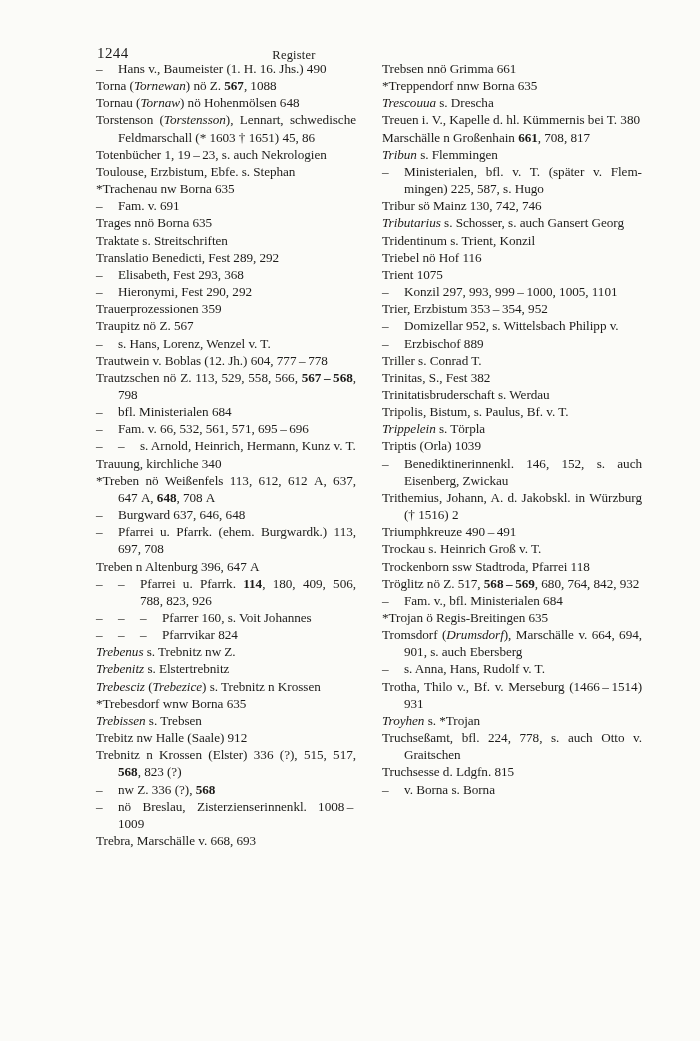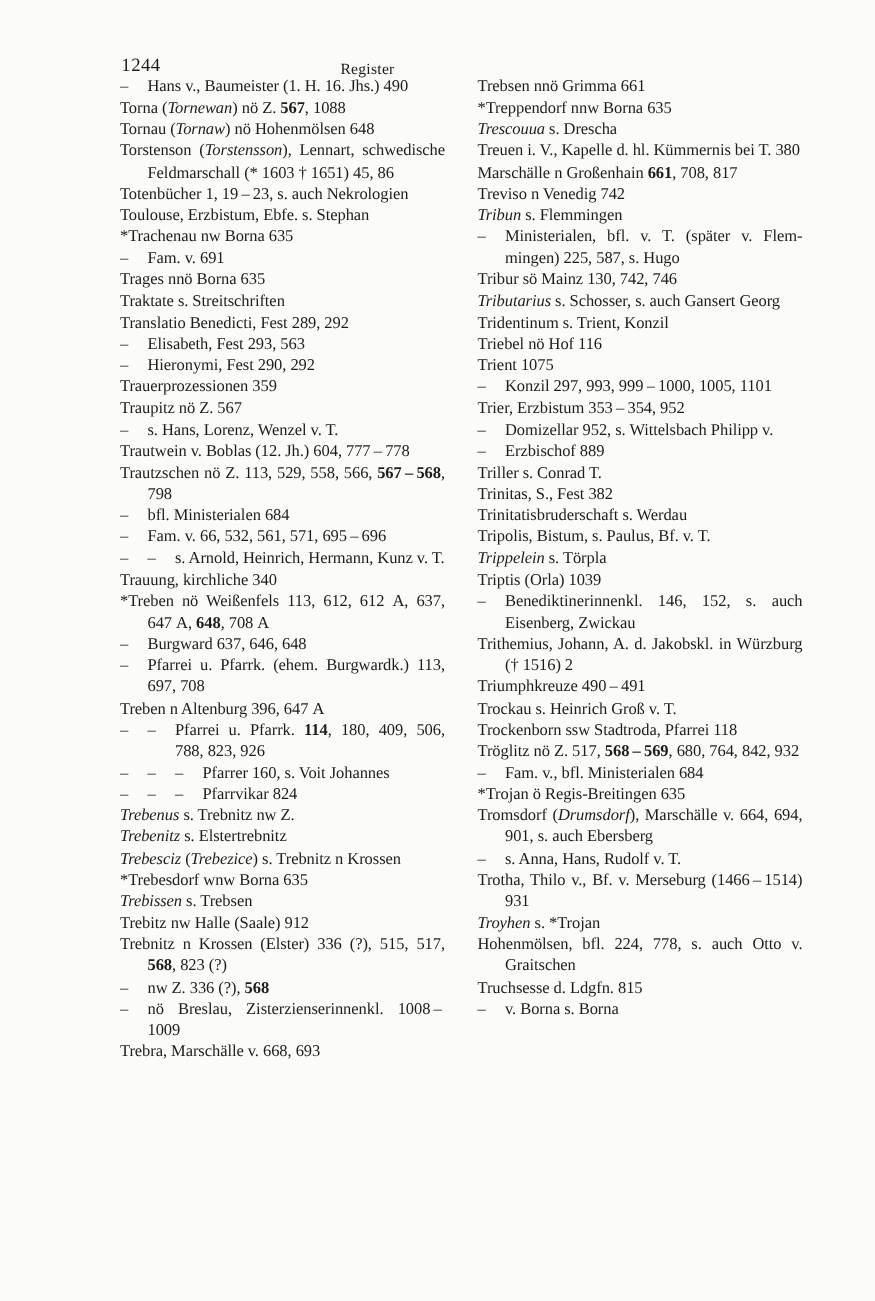--- a/index.html
+++ b/index.html
@@ -49,21 +49,21 @@
       <p class="entry w1"><span>Torna (</span><span class="it">Tornewan</span><span>) nö Z. </span><span class="bd">567</span><span>, 1088</span></p>
       <p class="entry w1"><span>Tornau (</span><span class="it">Tornaw</span><span>) nö Hohenmölsen 648</span></p>
       <p class="entry w1"><span>Torstenson (</span><span class="it">Torstensson</span><span>), Lennart, schwedi­sche Feldmarschall (* 1603 † 1651) 45, 86</span></p>
       <p class="entry w1"><span>Totenbücher 1, 19 – 23, s. auch Nekrolo­gien</span></p>
       <p class="entry w1"><span>Toulouse, Erzbistum, Ebfe. s. Stephan</span></p>
       <p class="entry w1"><span>*Trachenau nw Borna 635</span></p>
       <p class="entry w1"><span class="dash">–</span><span>Fam. v. 691</span></p>
       <p class="entry w1"><span>Trages nnö Borna 635</span></p>
       <p class="entry w1"><span>Traktate s. Streitschriften</span></p>
       <p class="entry w1"><span>Translatio Benedicti, Fest 289, 292</span></p>
-      <p class="entry w1"><span class="dash">–</span><span>Elisabeth, Fest 293, 563</span></p>
+      <p class="entry w1"><span class="dash">–</span><span>Elisabeth, Fest 293, 368</span></p>
       <p class="entry w1"><span class="dash">–</span><span>Hieronymi, Fest 290, 292</span></p>
       <p class="entry w1"><span>Trauerprozessionen 359</span></p>
       <p class="entry w1"><span>Traupitz nö Z. 567</span></p>
       <p class="entry w1"><span class="dash">–</span><span>s. Hans, Lorenz, Wenzel v. T.</span></p>
       <p class="entry w1"><span>Trautwein v. Boblas (12. Jh.) 604, 777 – 778</span></p>
       <p class="entry w1"><span>Trautzschen nö Z. 113, 529, 558, 566, </span><span class="bd">567 – 568</span><span>, 798</span></p>
       <p class="entry w1"><span class="dash">–</span><span>bfl. Ministerialen 684</span></p>
       <p class="entry w1"><span class="dash">–</span><span>Fam. v. 66, 532, 561, 571, 695 – 696</span></p>
       <p class="entry w2"><span class="dash">–</span><span class="dash">–</span><span>s. Arnold, Heinrich, Hermann, Kunz v. T.</span></p>
       <p class="entry w1"><span>Trauung, kirchliche 340</span></p>
@@ -84,21 +84,20 @@
       <p class="entry w1"><span class="dash">–</span><span>nw Z. 336 (?), </span><span class="bd">568</span></p>
       <p class="entry w1"><span class="dash">–</span><span>nö Breslau, Zisterzienserinnenkl. 1008 – 1009</span></p>
       <p class="entry w1"><span>Trebra, Marschälle v. 668, 693</span></p>
     </div>
   <div class="col col-right">
       <p class="entry w1"><span>Trebsen nnö Grimma 661</span></p>
       <p class="entry w1"><span>*Treppendorf nnw Borna 635</span></p>
       <p class="entry w1"><span class="it">Trescouua</span><span> s. Drescha</span></p>
       <p class="entry w1"><span>Treuen i. V., Kapelle d. hl. Kümmernis bei T.&nbsp;380</span></p>
       <p class="entry w1"><span>Marschälle n Großenhain </span><span class="bd">661</span><span>, 708, 817</span></p>
-      <p class="entry w1"><span>Treviso n Venedig 742</span></p>
       <p class="entry w1"><span class="it">Tribun</span><span> s. Flemmingen</span></p>
       <p class="entry w1"><span class="dash">–</span><span>Ministerialen, bfl. v. T. (später v. Flem­mingen) 225, 587, s. Hugo</span></p>
       <p class="entry w1"><span>Tribur sö Mainz 130, 742, 746</span></p>
       <p class="entry w1"><span class="it">Tributarius</span><span> s. Schosser, s. auch Gansert Ge­org</span></p>
       <p class="entry w1"><span>Tridentinum s. Trient, Konzil</span></p>
       <p class="entry w1"><span>Triebel nö Hof 116</span></p>
       <p class="entry w1"><span>Trient 1075</span></p>
       <p class="entry w1"><span class="dash">–</span><span>Konzil 297, 993, 999 – 1000, 1005, 1101</span></p>
       <p class="entry w1"><span>Trier, Erzbistum 353 – 354, 952</span></p>
       <p class="entry w1"><span class="dash">–</span><span>Domizellar 952, s. Wittelsbach Philipp v.</span></p>
@@ -114,17 +113,17 @@
       <p class="entry w1"><span>Triumphkreuze 490 – 491</span></p>
       <p class="entry w1"><span>Trockau s. Heinrich Groß v. T.</span></p>
       <p class="entry w1"><span>Trockenborn ssw Stadtroda, Pfarrei 118</span></p>
       <p class="entry w1"><span>Tröglitz nö Z. 517, </span><span class="bd">568 – 569</span><span>, 680, 764, 842, 932</span></p>
       <p class="entry w1"><span class="dash">–</span><span>Fam. v., bfl. Ministerialen 684</span></p>
       <p class="entry w1"><span>*Trojan ö Regis-Breitingen 635</span></p>
       <p class="entry w1"><span>Tromsdorf (</span><span class="it">Drumsdorf</span><span>), Marschälle v. 664, 694, 901, s. auch Ebersberg</span></p>
       <p class="entry w1"><span class="dash">–</span><span>s. Anna, Hans, Rudolf v. T.</span></p>
       <p class="entry w1"><span>Trotha, Thilo v., Bf. v. Merseburg (1466 – 1514) 931</span></p>
       <p class="entry w1"><span class="it">Troyhen</span><span> s. *Trojan</span></p>
-      <p class="entry w1"><span>Hohenmölsen, bfl. 224, 778, s. auch Otto v. Graitschen</span></p>
+      <p class="entry w1"><span>Truchseßamt, bfl. 224, 778, s. auch Otto v. Graitschen</span></p>
       <p class="entry w1"><span>Truchsesse d. Ldgfn. 815</span></p>
       <p class="entry w1"><span class="dash">–</span><span>v. Borna s. Borna</span></p>
     </div>
 </div>
 
 </body></html>

